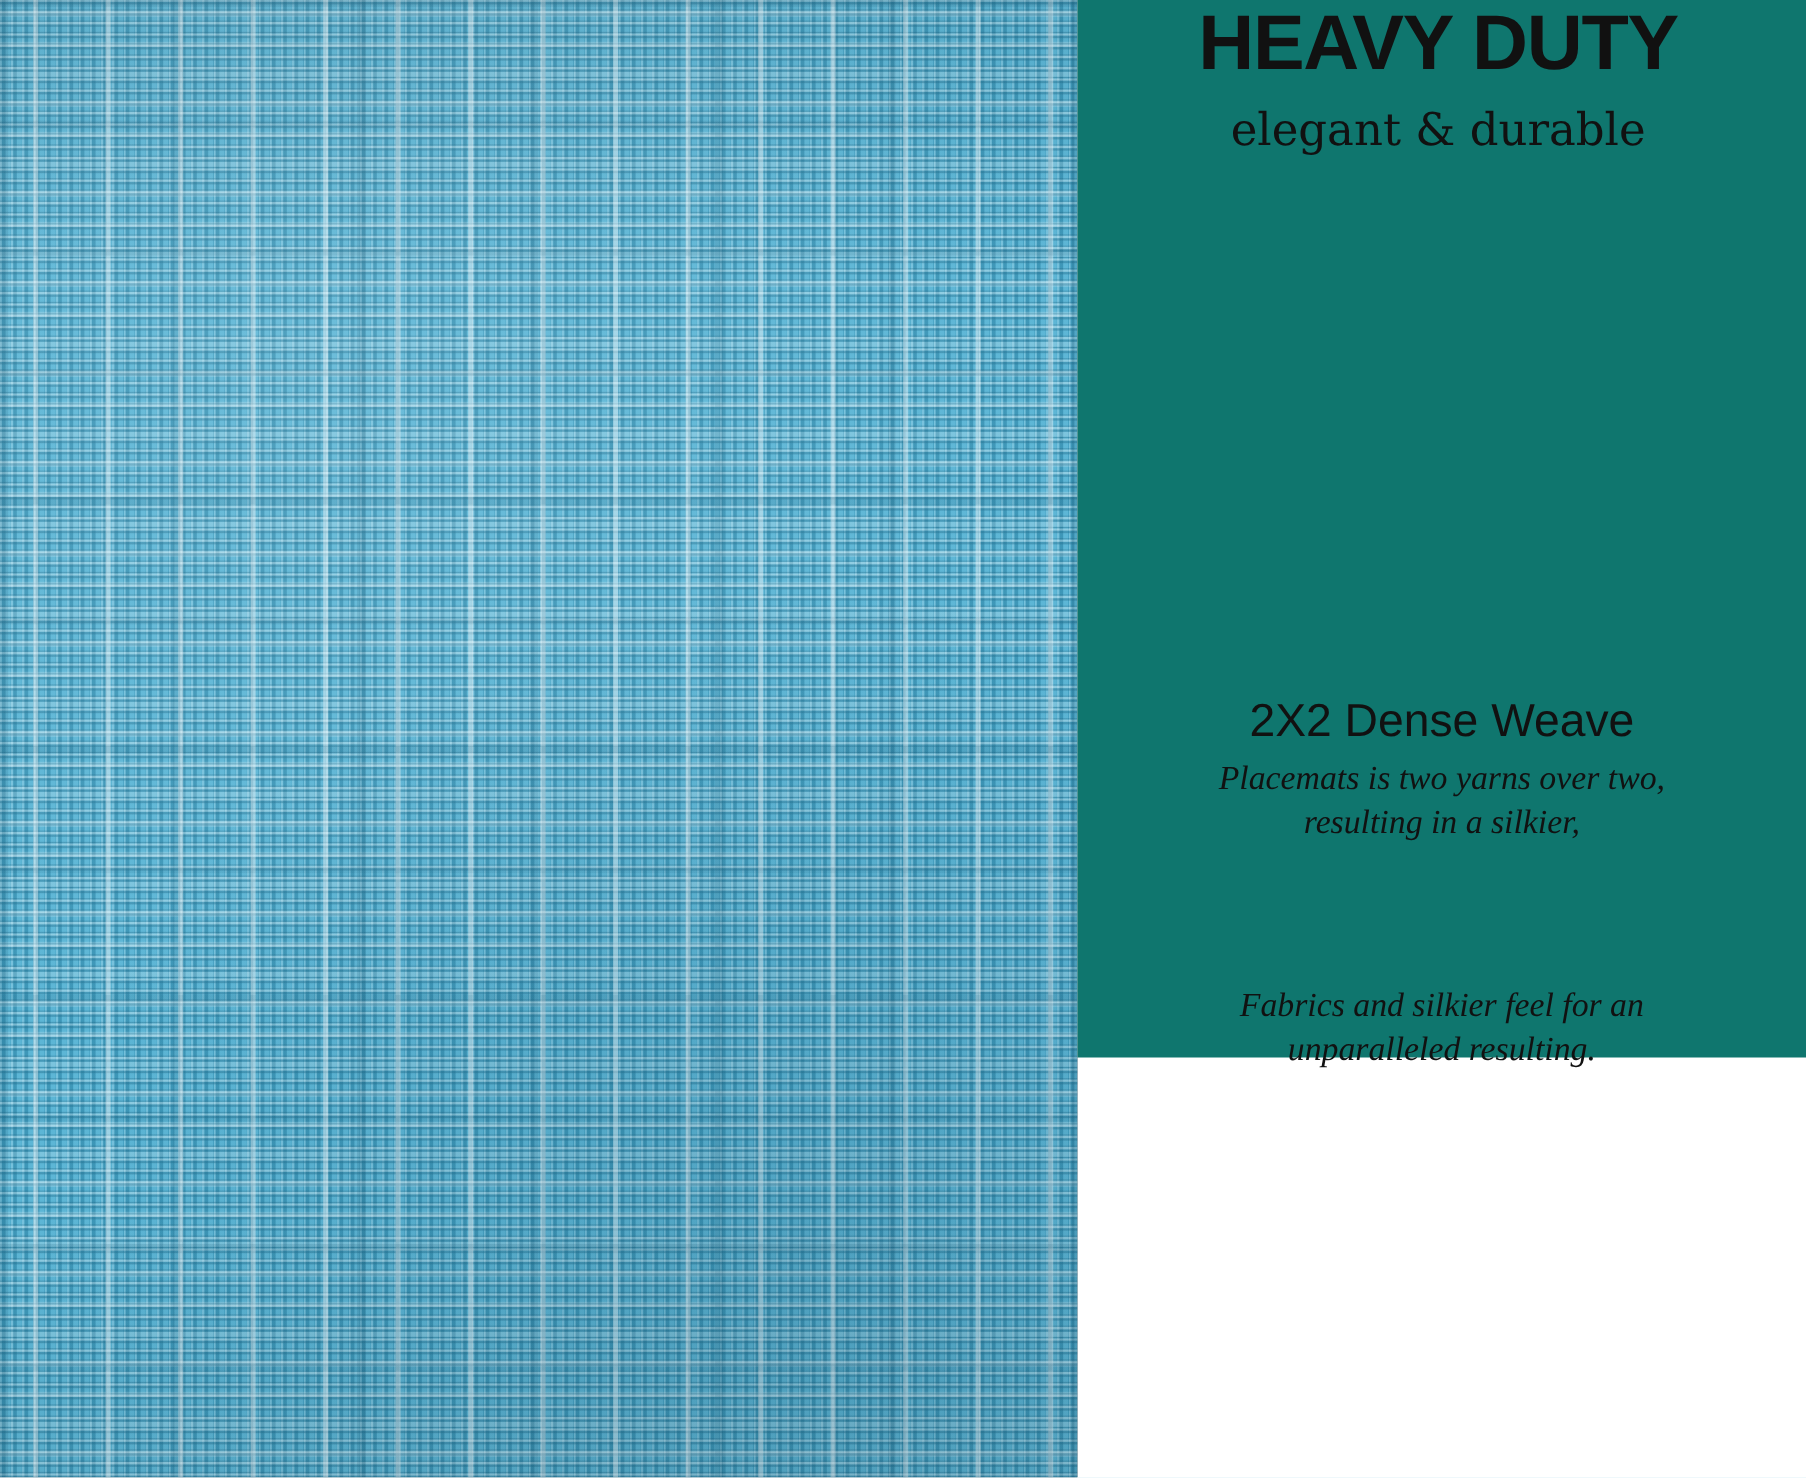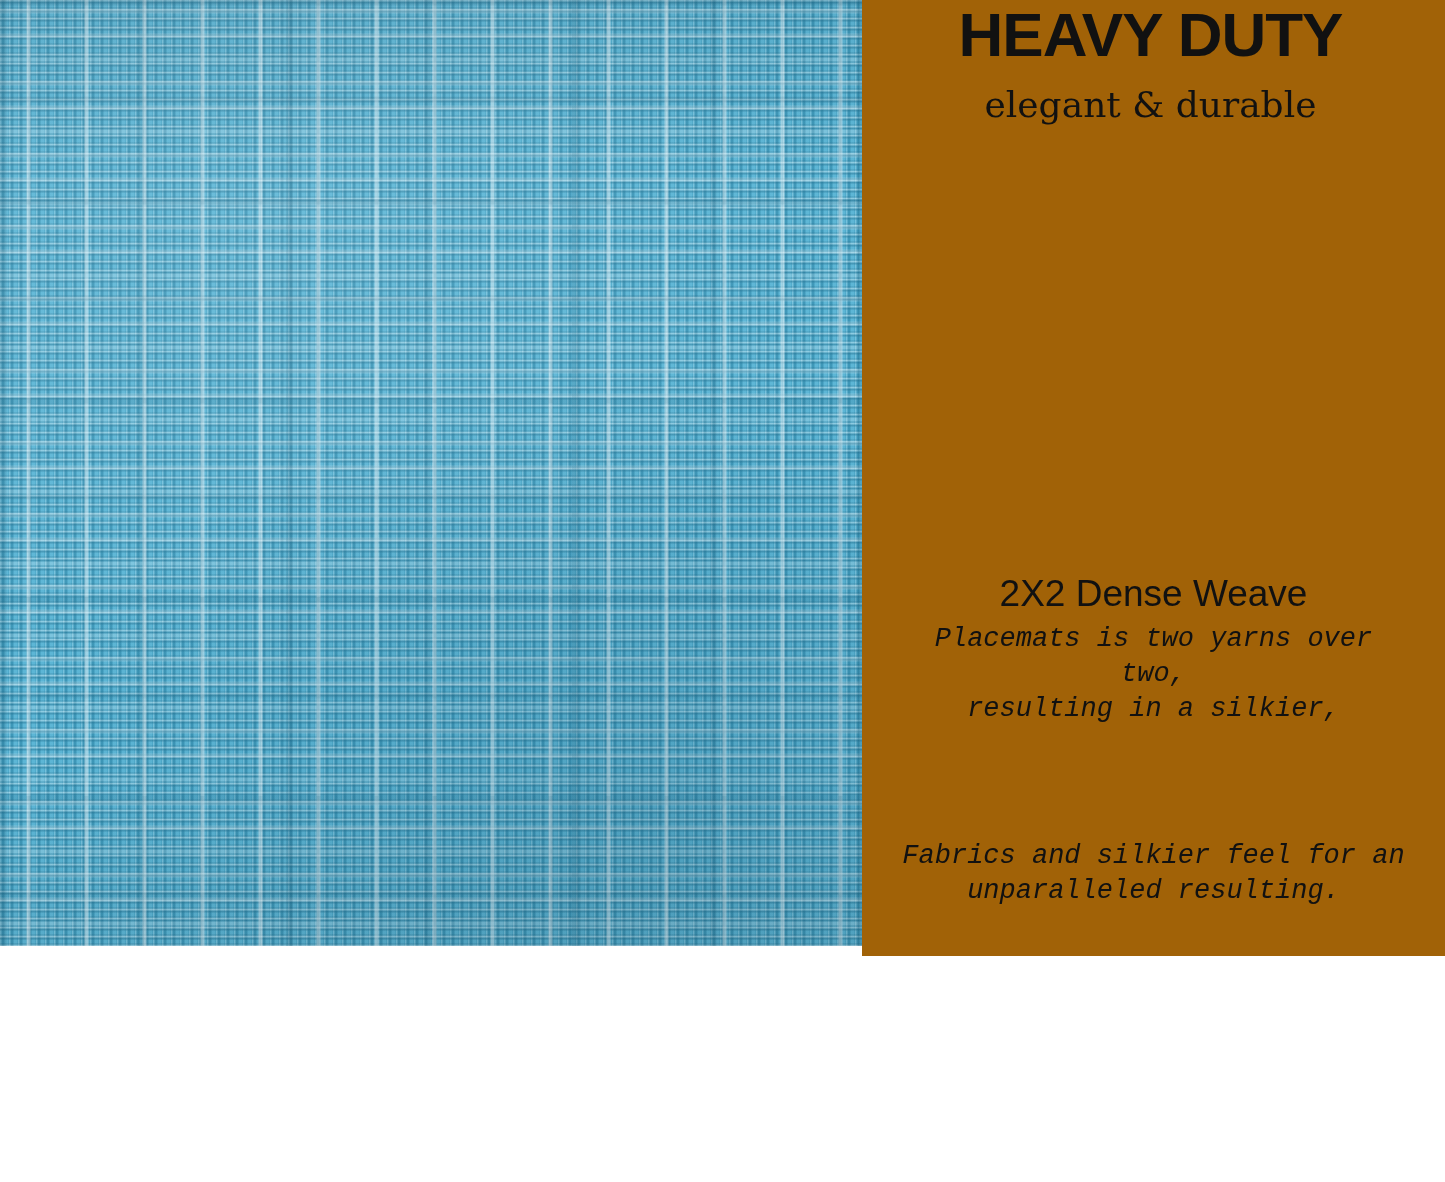--- a/index.html
+++ b/index.html
@@ -19,21 +19,21 @@
     height: 1182px;
     background: #ffffff;
     display: flex;
     flex-direction: row;
   }
 
   
   .swatch {
     position: relative;
     width: 862px;
-    height: 946px;
+    height: 1182px;
     flex: 0 0 862px;
     background-color: #737373;
     overflow: hidden;
   }
   .weave-base {
     position: absolute;
     inset: 0;
     background-color: #4fb0d2;
     background-image:
       
@@ -128,22 +128,22 @@
     bottom: 6px;
     font-size: 11px;
     color: rgba(255,255,255,0);
     user-select: none;
   }
 
   
   .info {
     position: relative;
     flex: 1 1 auto;
-    height: 956px;
-    background: #a16207;
+    height: 846px;
+    background: #0f766e;
     padding: 0 18px 0 12px;
     box-sizing: border-box;
   }
 
   .headline {
     margin: 0;
     padding-top: 2px;
     font-family: "Liberation Sans", sans-serif;
     font-weight: bold;
     font-size: 62px;
@@ -157,40 +157,40 @@
     font-family: "DejaVu Serif", serif;
     font-size: 36px;
     line-height: 58px;
     color: #111111;
     text-align: center;
     white-space: nowrap;
   }
 
   .features {
     position: absolute;
-    top: 572px;
+    top: 555px;
     left: 0;
     right: 0;
     padding: 0 34px;
     box-sizing: border-box;
   }
   .feature + .feature { margin-top: 112px; }
 
   .feature-title {
     margin: 0;
     font-family: "Liberation Sans", sans-serif;
     font-weight: normal;
     font-size: 37px;
     line-height: 44px;
     color: #111111;
     text-align: center;
   }
   .feature-desc {
     margin: 6px 0 0 0;
-    font-family: Liberation Mono, monospace;
+    font-family: Liberation Serif, serif;
     font-style: italic;
     font-size: 27px;
     line-height: 35px;
     color: #111111;
     text-align: center;
   }
   .feature-desc span { display: block; }
 </style>
 </head>
 <body>

